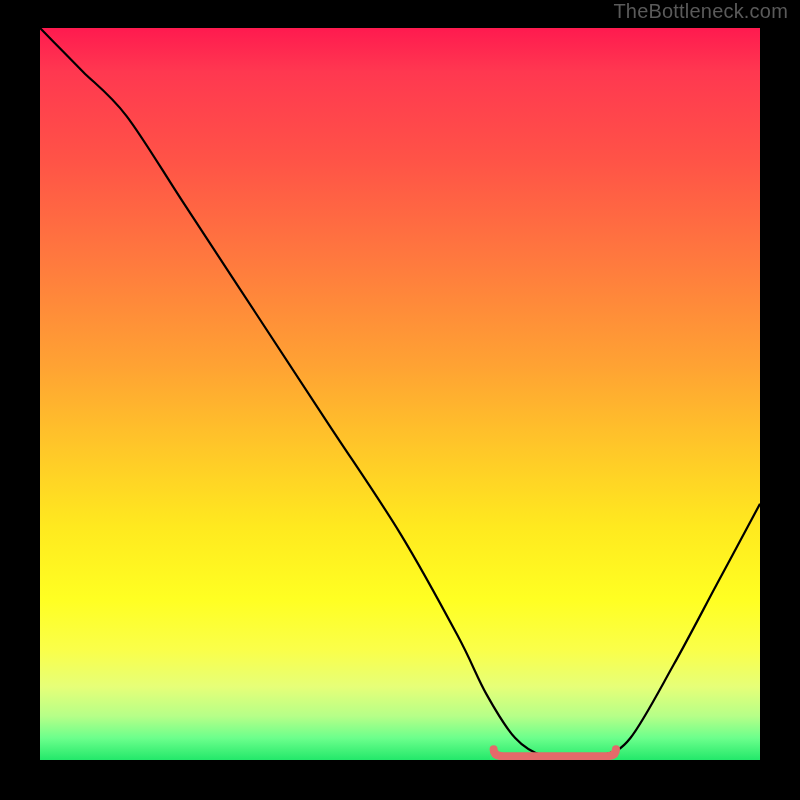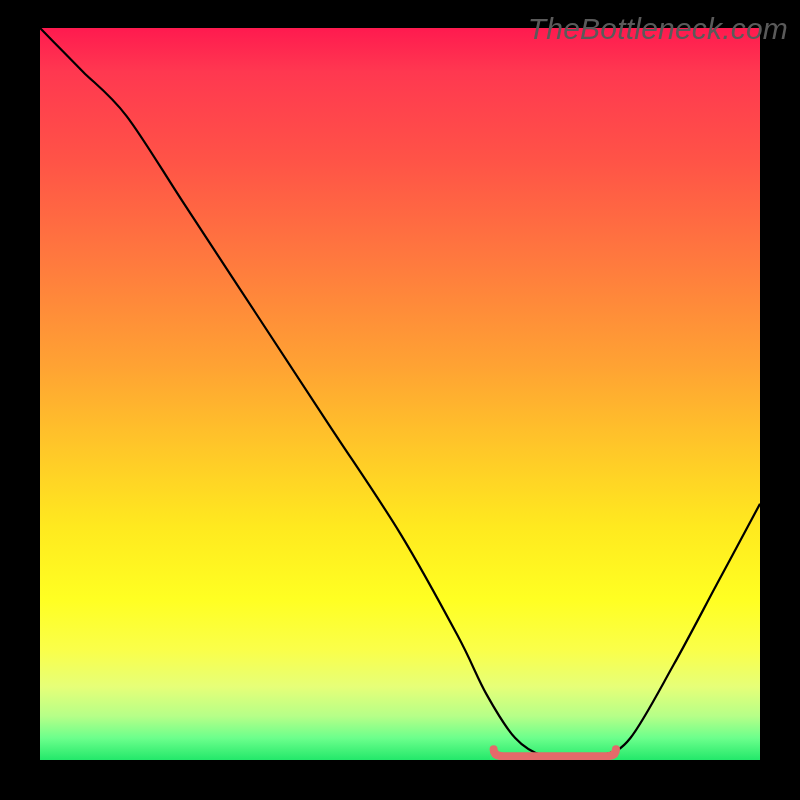--- a/index.html
+++ b/index.html
@@ -12,28 +12,27 @@
     font-family: Arial, Helvetica, sans-serif;
   }
   .frame {
     position: relative;
     width: 800px;
     height: 800px;
     background: #000;
   }
   .watermark {
     position: absolute;
-    top: 12px;
+    top: 0;
     right: 12px;
     color: #5a5a5a;
-    font-size: 30px;
+    font-size: 20px;
     font-weight: 500;
     letter-spacing: 0.2px;
     z-index: 5;
-    font-style: italic;
   }
   .plot-area {
     position: absolute;
     left: 40px;
     top: 28px;
     width: 720px;
     height: 732px;
     overflow: hidden;
   }
   .gradient {

